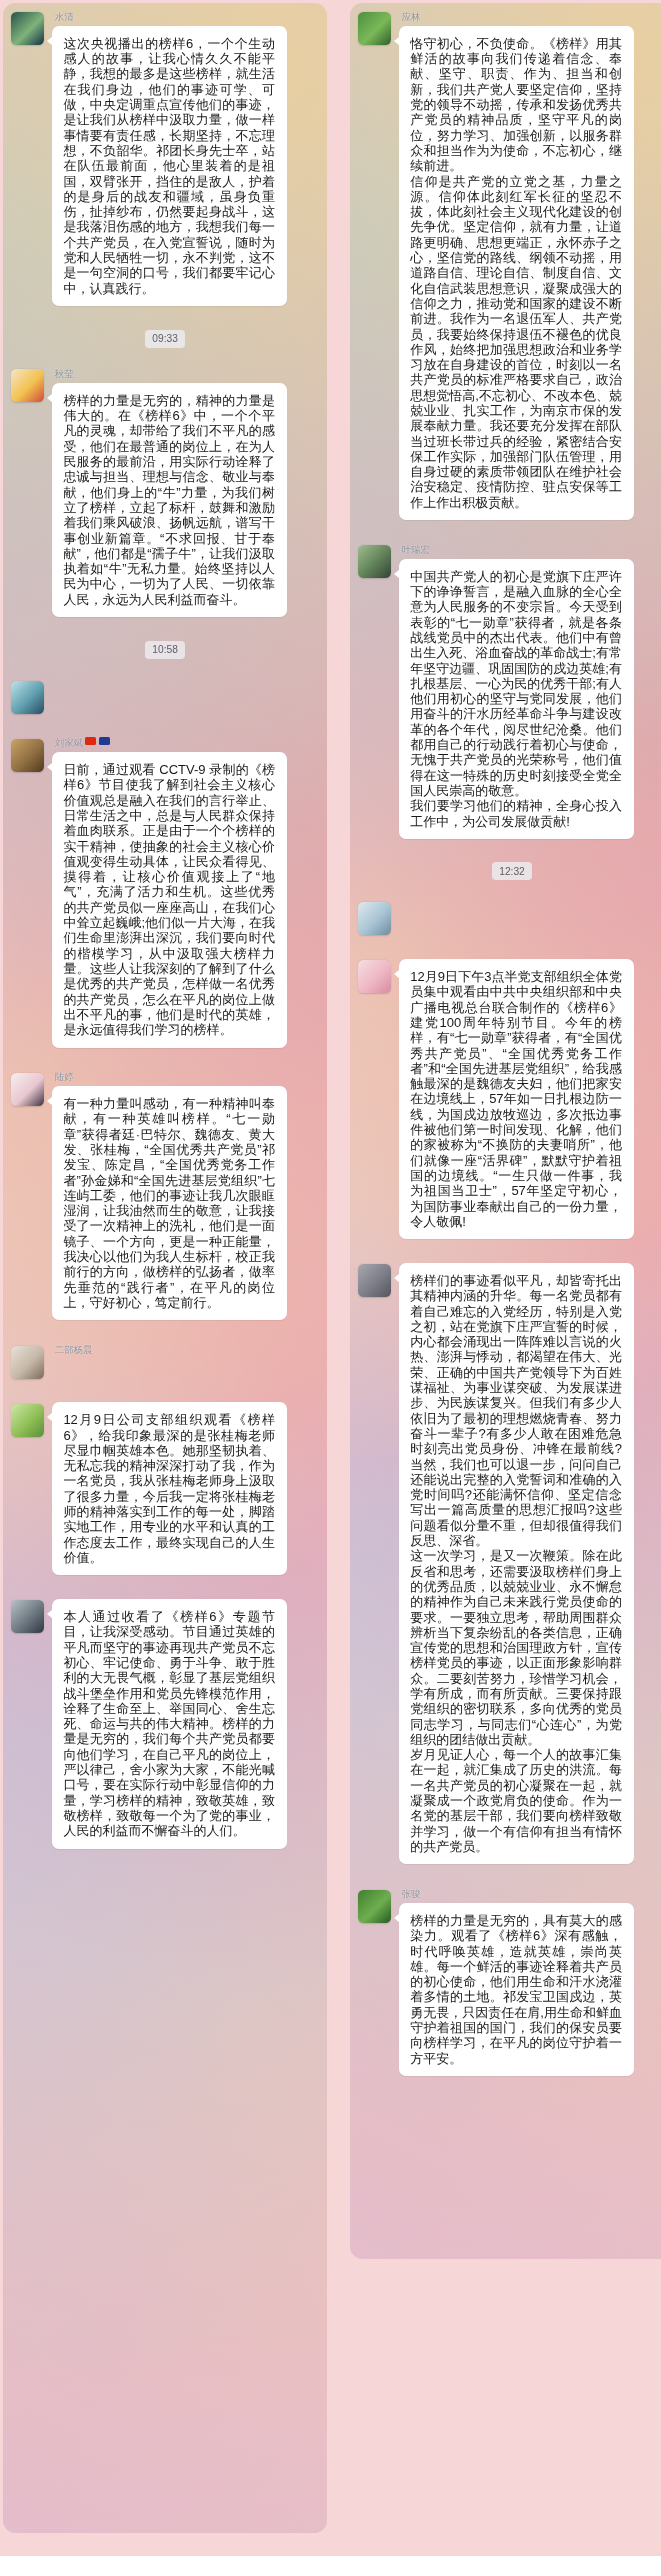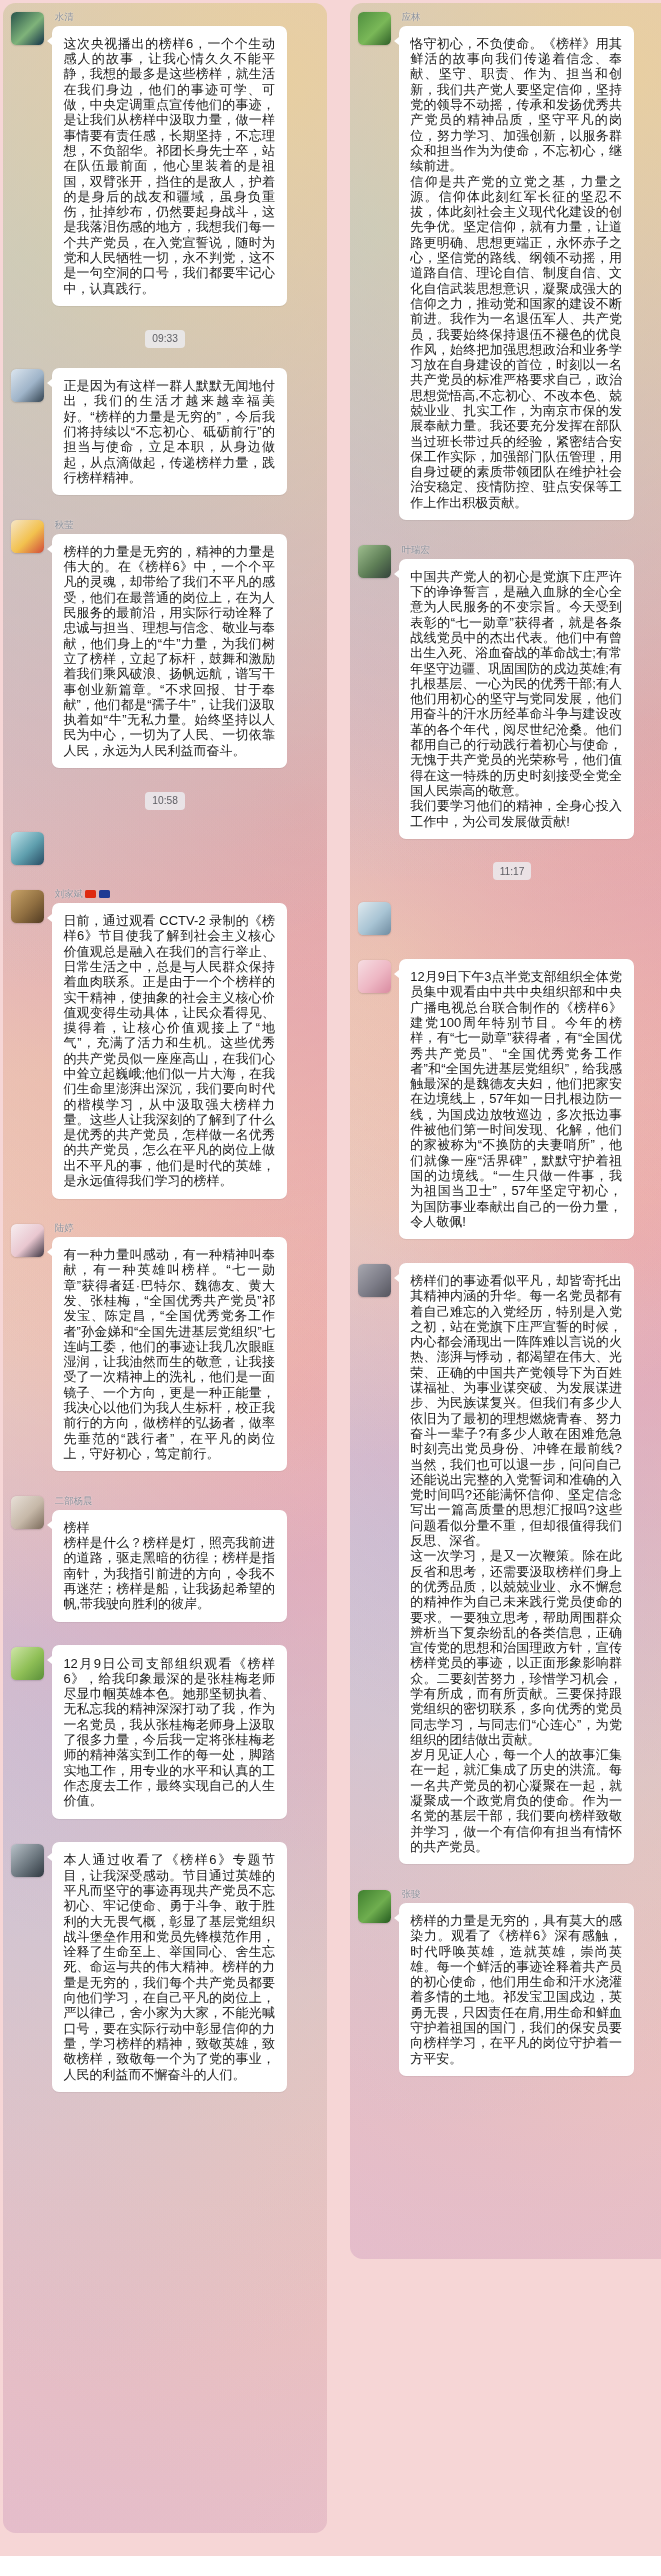--- a/index.html
+++ b/index.html
@@ -27,21 +27,21 @@
   #panel-right{left:350px;min-height:2256px;}
   .msg-row{display:flex;align-items:flex-start;padding:0 7.8px;margin:0 0 23.5px 0;}
   .avatar{
     width:33px;height:33px;border-radius:5.5px;flex:0 0 33px;margin-top:1.6px;
     box-shadow:0 0.8px 1.6px rgba(0,0,0,.15);
   }
   .msg-body{margin-left:7.8px;max-width:235px;}
   .sender{
     font-size:9.4px;line-height:12.5px;color:#8b909a;margin:0 0 2.3px 3.1px;
     text-shadow:0 0 1.6px rgba(255,255,255,.8);
-    display:flex;align-items:center;gap:2.3px;
+    display:flex;align-items:flex-start;gap:2.3px;
   }
   .flag{width:11px;height:7.8px;border-radius:1.6px;display:inline-block;}
   .bubble{
     position:relative;background:#ffffff;border-radius:7px;
     padding:10.2px 11.7px;font-size:13px;line-height:15.3px;color:#191919;
     white-space:pre-wrap;word-break:break-all;text-align:justify;
     box-shadow:0 0.8px 0.8px rgba(0,0,0,.06);
   }
   .bubble:before{
     content:"";position:absolute;left:-4.7px;top:11px;width:0;height:0;
@@ -65,66 +65,58 @@
       <div class="avatar" style="background: linear-gradient(135deg, rgb(39, 82, 74) 0%, rgb(127, 179, 122) 55%, rgb(18, 48, 71) 100%);"></div>
       <div class="msg-body">
         <div class="sender">
           <span>水清</span>
         </div>
         <div class="bubble"><span>这次央视播出的榜样6，一个个生动感人的故事，让我心情久久不能平静，我想的最多是这些榜样，就生活在我们身边，他们的事迹可学、可做，中央定调重点宣传他们的事迹，是让我们从榜样中汲取力量，做一样事情要有责任感，长期坚持，不忘理想，不负韶华。祁团长身先士卒，站在队伍最前面，他心里装着的是祖国，双臂张开，挡住的是敌人，护着的是身后的战友和疆域，虽身负重伤，扯掉纱布，仍然要起身战斗，这是我落泪伤感的地方，我想我们每一个共产党员，在入党宣誓说，随时为党和人民牺牲一切，永不判党，这不是一句空洞的口号，我们都要牢记心中，认真践行。</span></div>
       </div>
     </div>
     <div class="time-row"><span class="time-pill">09:33</span></div>
     <div class="msg-row">
-      <div class="avatar" style="background: linear-gradient(135deg, rgb(220, 230, 239) 0%, rgb(159, 180, 201) 55%, rgb(50, 66, 79) 100%);"></div>
-      <div class="msg-body">
-        <div class="bubble"><span>正是因为有这样一群人默默无闻地付出，我们的生活才越来越幸福美好。“榜样的力量是无穷的”，今后我们将持续以“不忘初心、砥砺前行”的担当与使命，立足本职，从身边做起，从点滴做起，传递榜样力量，践行榜样精神。</span></div>
-      </div>
-    </div>
-    <div class="msg-row">
       <div class="avatar" style="background: linear-gradient(135deg, rgb(246, 230, 200) 0%, rgb(242, 193, 78) 55%, rgb(208, 74, 58) 100%);"></div>
       <div class="msg-body">
         <div class="sender">
           <span>秋莹</span>
         </div>
         <div class="bubble"><span>榜样的力量是无穷的，精神的力量是伟大的。在《榜样6》中，一个个平凡的灵魂，却带给了我们不平凡的感受，他们在最普通的岗位上，在为人民服务的最前沿，用实际行动诠释了忠诚与担当、理想与信念、敬业与奉献，他们身上的“牛”力量，为我们树立了榜样，立起了标杆，鼓舞和激励着我们乘风破浪、扬帆远航，谱写干事创业新篇章。“不求回报、甘于奉献”，他们都是“孺子牛”，让我们汲取执着如“牛”无私力量。始终坚持以人民为中心，一切为了人民、一切依靠人民，永远为人民利益而奋斗。</span></div>
       </div>
     </div>
     <div class="time-row"><span class="time-pill">10:58</span></div>
     <div class="msg-row">
       <div class="avatar" style="background: linear-gradient(135deg, rgb(191, 227, 234) 0%, rgb(95, 159, 174) 55%, rgb(39, 75, 99) 100%);"></div>
     </div>
     <div class="msg-row">
       <div class="avatar" style="background: linear-gradient(135deg, rgb(201, 164, 104) 0%, rgb(144, 111, 65) 55%, rgb(80, 58, 34) 100%);"></div>
       <div class="msg-body">
         <div class="sender">
           <span>刘家斌</span>
           <span class="flag" style="background: rgb(222, 41, 16);"></span>
           <span class="flag" style="background: rgb(31, 58, 147);"></span>
         </div>
-        <div class="bubble"><span>日前，通过观看 CCTV-2 录制的《榜样6》节目使我了解到社会主义核心价值观总是融入在我们的言行举止、日常生活之中，总是与人民群众保持着血肉联系。正是由于一个个榜样的实干精神，使抽象的社会主义核心价值观变得生动具体，让民众看得见、摸得着，让核心价值观接上了“地气”，充满了活力和生机。这些优秀的共产党员似一座座高山，在我们心中耸立起巍峨;他们似一片大海，在我们生命里澎湃出深沉，我们要向时代的楷模学习，从中汲取强大榜样力量。这些人让我深刻的了解到了什么是优秀的共产党员，怎样做一名优秀的共产党员，怎么在平凡的岗位上做出不平凡的事，他们是时代的英雄，是永远值得我们学习的榜样。</span></div>
+        <div class="bubble"><span>日前，通过观看 CCTV-9 录制的《榜样6》节目使我了解到社会主义核心价值观总是融入在我们的言行举止、日常生活之中，总是与人民群众保持着血肉联系。正是由于一个个榜样的实干精神，使抽象的社会主义核心价值观变得生动具体，让民众看得见、摸得着，让核心价值观接上了“地气”，充满了活力和生机。这些优秀的共产党员似一座座高山，在我们心中耸立起巍峨;他们似一片大海，在我们生命里澎湃出深沉，我们要向时代的楷模学习，从中汲取强大榜样力量。这些人让我深刻的了解到了什么是优秀的共产党员，怎样做一名优秀的共产党员，怎么在平凡的岗位上做出不平凡的事，他们是时代的英雄，是永远值得我们学习的榜样。</span></div>
       </div>
     </div>
     <div class="msg-row">
       <div class="avatar" style="background: linear-gradient(135deg, rgb(247, 238, 240) 0%, rgb(233, 199, 208) 55%, rgb(58, 51, 64) 100%);"></div>
       <div class="msg-body">
         <div class="sender">
           <span>陆婷</span>
         </div>
         <div class="bubble"><span>有一种力量叫感动，有一种精神叫奉献，有一种英雄叫榜样。“七一勋章”获得者廷·巴特尔、魏德友、黄大发、张桂梅，“全国优秀共产党员”祁发宝、陈定昌，“全国优秀党务工作者”孙金娣和“全国先进基层党组织”七连屿工委，他们的事迹让我几次眼眶湿润，让我油然而生的敬意，让我接受了一次精神上的洗礼，他们是一面镜子、一个方向，更是一种正能量，我决心以他们为我人生标杆，校正我前行的方向，做榜样的弘扬者，做率先垂范的“践行者”，在平凡的岗位上，守好初心，笃定前行。</span></div>
       </div>
     </div>
     <div class="msg-row">
       <div class="avatar" style="background: linear-gradient(135deg, rgb(232, 224, 216) 0%, rgb(198, 184, 168) 55%, rgb(122, 106, 90) 100%);"></div>
       <div class="msg-body">
         <div class="sender">
           <span>二部杨晨</span>
         </div>
-        <div class="bubble"><span>榜样
-榜样是什么？榜样是灯，照亮我前进的道路，驱走黑暗的彷徨；榜样是指南针，为我指引前进的方向，令我不再迷茫；榜样是船，让我扬起希望的帆,带我驶向胜利的彼岸。</span></div>
       </div>
     </div>
     <div class="msg-row">
       <div class="avatar" style="background: linear-gradient(135deg, rgb(207, 230, 168) 0%, rgb(143, 191, 86) 55%, rgb(90, 143, 58) 100%);"></div>
       <div class="msg-body">
         <div class="bubble"><span>12月9日公司支部组织观看《榜样6》，给我印象最深的是张桂梅老师尽显巾帼英雄本色。她那坚韧执着、无私忘我的精神深深打动了我，作为一名党员，我从张桂梅老师身上汲取了很多力量，今后我一定将张桂梅老师的精神落实到工作的每一处，脚踏实地工作，用专业的水平和认真的工作态度去工作，最终实现自己的人生价值。</span></div>
       </div>
     </div>
     <div class="msg-row">
       <div class="avatar" style="background: linear-gradient(135deg, rgb(185, 194, 201) 0%, rgb(109, 120, 128) 55%, rgb(47, 56, 64) 100%);"></div>
@@ -147,21 +139,21 @@
     <div class="msg-row">
       <div class="avatar" style="background: linear-gradient(135deg, rgb(159, 191, 143) 0%, rgb(95, 127, 87) 55%, rgb(51, 66, 58) 100%);"></div>
       <div class="msg-body">
         <div class="sender">
           <span>叶瑞宏</span>
         </div>
         <div class="bubble"><span>中国共产党人的初心是党旗下庄严许下的诤诤誓言，是融入血脉的全心全意为人民服务的不变宗旨。今天受到表彰的“七一勋章”获得者，就是各条战线党员中的杰出代表。他们中有曾出生入死、浴血奋战的革命战士;有常年坚守边疆、巩固国防的戍边英雄;有扎根基层、一心为民的优秀干部;有人他们用初心的坚守与党同发展，他们用奋斗的汗水历经革命斗争与建设改革的各个年代，阅尽世纪沧桑。他们都用自己的行动践行着初心与使命，无愧于共产党员的光荣称号，他们值得在这一特殊的历史时刻接受全党全国人民崇高的敬意。
 我们要学习他们的精神，全身心投入工作中，为公司发展做贡献!</span></div>
       </div>
     </div>
-    <div class="time-row"><span class="time-pill">11:17</span></div>
+    <div class="time-row"><span class="time-pill">12:32</span></div>
     <div class="msg-row">
       <div class="avatar" style="background: linear-gradient(135deg, rgb(223, 233, 238) 0%, rgb(168, 196, 212) 55%, rgb(111, 139, 160) 100%);"></div>
     </div>
     <div class="msg-row">
       <div class="avatar" style="background: linear-gradient(135deg, rgb(246, 221, 226) 0%, rgb(238, 183, 196) 55%, rgb(217, 139, 160) 100%);"></div>
       <div class="msg-body">
         <div class="bubble"><span>12月9日下午3点半党支部组织全体党员集中观看由中共中央组织部和中央广播电视总台联合制作的《榜样6》建党100周年特别节目。今年的榜样，有“七一勋章”获得者，有“全国优秀共产党员”、“全国优秀党务工作者”和“全国先进基层党组织”，给我感触最深的是魏德友夫妇，他们把家安在边境线上，57年如一日扎根边防一线，为国戍边放牧巡边，多次抵边事件被他们第一时间发现、化解，他们的家被称为“不换防的夫妻哨所”，他们就像一座“活界碑”，默默守护着祖国的边境线。“一生只做一件事，我为祖国当卫士”，57年坚定守初心，为国防事业奉献出自己的一份力量，令人敬佩!</span></div>
       </div>
     </div>
     <div class="msg-row">

